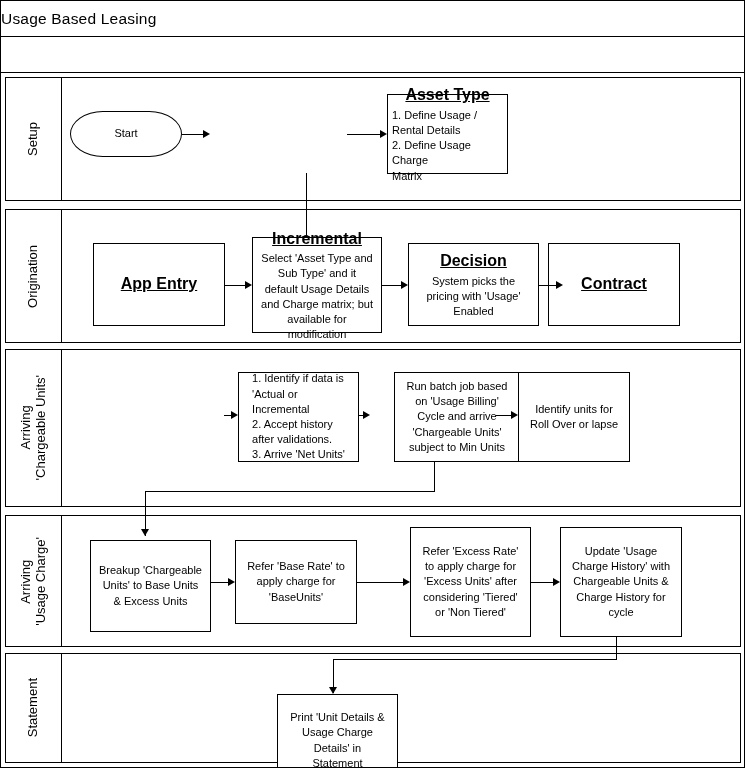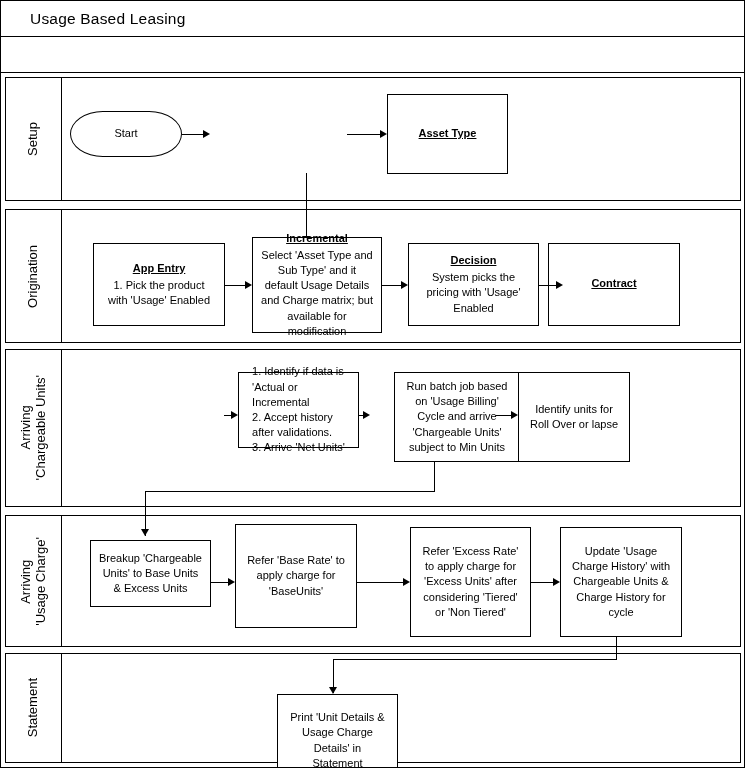--- a/index.html
+++ b/index.html
@@ -26,21 +26,21 @@
     left: 0; top: 0;
     width: 743px;
     height: 36px;
     border-bottom: 1px solid #000;
     box-sizing: border-box;
     display: flex;
     align-items: center;
   }
   .title-text {
     font-size: 15.5px;
-    padding-left: 29px;
+    padding-left: 0;
     letter-spacing: 0.2px;
   }
   
   .band-spacer {
     position: absolute;
     left: 0; top: 36px;
     width: 743px;
     height: 36px;
     border-bottom: 1px solid #000;
     box-sizing: border-box;
@@ -89,21 +89,21 @@
     flex-direction: column;
     align-items: center;
     justify-content: center;
     text-align: center;
     padding: 3px 4px;
   }
   .node .hdr {
     font-weight: bold;
     text-decoration: underline;
     margin-bottom: 2px;
-    font-size: 11px;
+    font-size: 16px;
   }
   .node .body {
     white-space: pre-line;
     font-size: 11px;
     line-height: 1.38;
   }
   .node.left .body { text-align: left; }
   .node.terminator {
     border-radius: 40px/28px;
   }
@@ -145,20 +145,24 @@
     </div>
     <div class="lane-body">
 
       <div class="node terminator" style="left:8px; top:33px; width:112px; height:46px;">
         <div class="body">Start</div>
       </div>
 
 
       <div class="node left" style="left:325px; top:16px; width:121px; height:80px;">
         <div class="hdr">Asset Type</div>
+        <div class="body">1. Define Usage /
+Rental Details
+2. Define Usage Charge
+Matrix</div>
       </div>
 
       <div class="hline" style="left:120px; top:56px; width:21px;"></div>
       <div class="arrow-r" style="left:141px; top:52px;"></div>
 
       <div class="hline" style="left:285px; top:56px; width:33px;"></div>
       <div class="arrow-r" style="left:318px; top:52px;"></div>
     </div>
   </div>
 
@@ -166,22 +170,20 @@
   <div class="arrow-d" style="left:301px; top:235px;"></div>
 
   <div class="lane" style="top:208px; height:134px;">
     <div class="lane-label">
       <span>Origination</span>
     </div>
     <div class="lane-body">
 
       <div class="node" style="left:31px; top:33px; width:132px; height:83px;">
         <div class="hdr">App Entry</div>
-        <div class="body">1. Pick the product
-with 'Usage' Enabled</div>
       </div>
 
       <div class="node" style="left:190px; top:27px; width:130px; height:96px;">
         <div class="hdr">Incremental</div>
         <div class="body">Select 'Asset Type and
 Sub Type' and it
 default Usage Details
 and Charge matrix; but
 available for
 modification</div>
@@ -210,21 +212,21 @@
   </div>
 
   <div class="lane" style="top:348px; height:158px;">
     <div class="lane-label">
       <span>Arriving
 'Chargeable Units'</span>
     </div>
     <div class="lane-body">
 
 
-      <div class="node left" style="left:176px; top:22px; width:121px; height:76px;">
+      <div class="node left" style="left:176px; top:22px; width:121px; height:90px;">
         <div class="body">1. Identify if data is
 'Actual or
 Incremental
 2. Accept history
 after validations.
 3. Arrive 'Net Units'</div>
       </div>
 
       <div class="node" style="left:308px; top:22px; width:126px; height:90px;margin-left:24px;">
         <div class="body">Run batch job based
@@ -255,27 +257,27 @@
   <div class="vline" style="left:144px; top:490px; height:45px;"></div>
   <div class="arrow-d" style="left:140px; top:528px;"></div>
 
   <div class="lane" style="top:514px; height:132px;">
     <div class="lane-label">
       <span>Arriving
 'Usage Charge'</span>
     </div>
     <div class="lane-body">
 
-      <div class="node" style="left:28px; top:24px; width:121px; height:67px;">
+      <div class="node" style="left:28px; top:24px; width:121px; height:92px;">
         <div class="body">Breakup 'Chargeable
 Units' to Base Units
 &amp; Excess Units</div>
       </div>
 
-      <div class="node" style="left:173px; top:8px; width:122px; height:104px;">
+      <div class="node" style="left:173px; top:24px; width:122px; height:84px;">
         <div class="body">Refer 'Base Rate' to
 apply charge for
 'BaseUnits'</div>
       </div>
 
       <div class="node" style="left:348px; top:11px; width:121px; height:110px;">
         <div class="body">Refer 'Excess Rate'
 to apply charge for
 'Excess Units' after
 considering 'Tiered'

